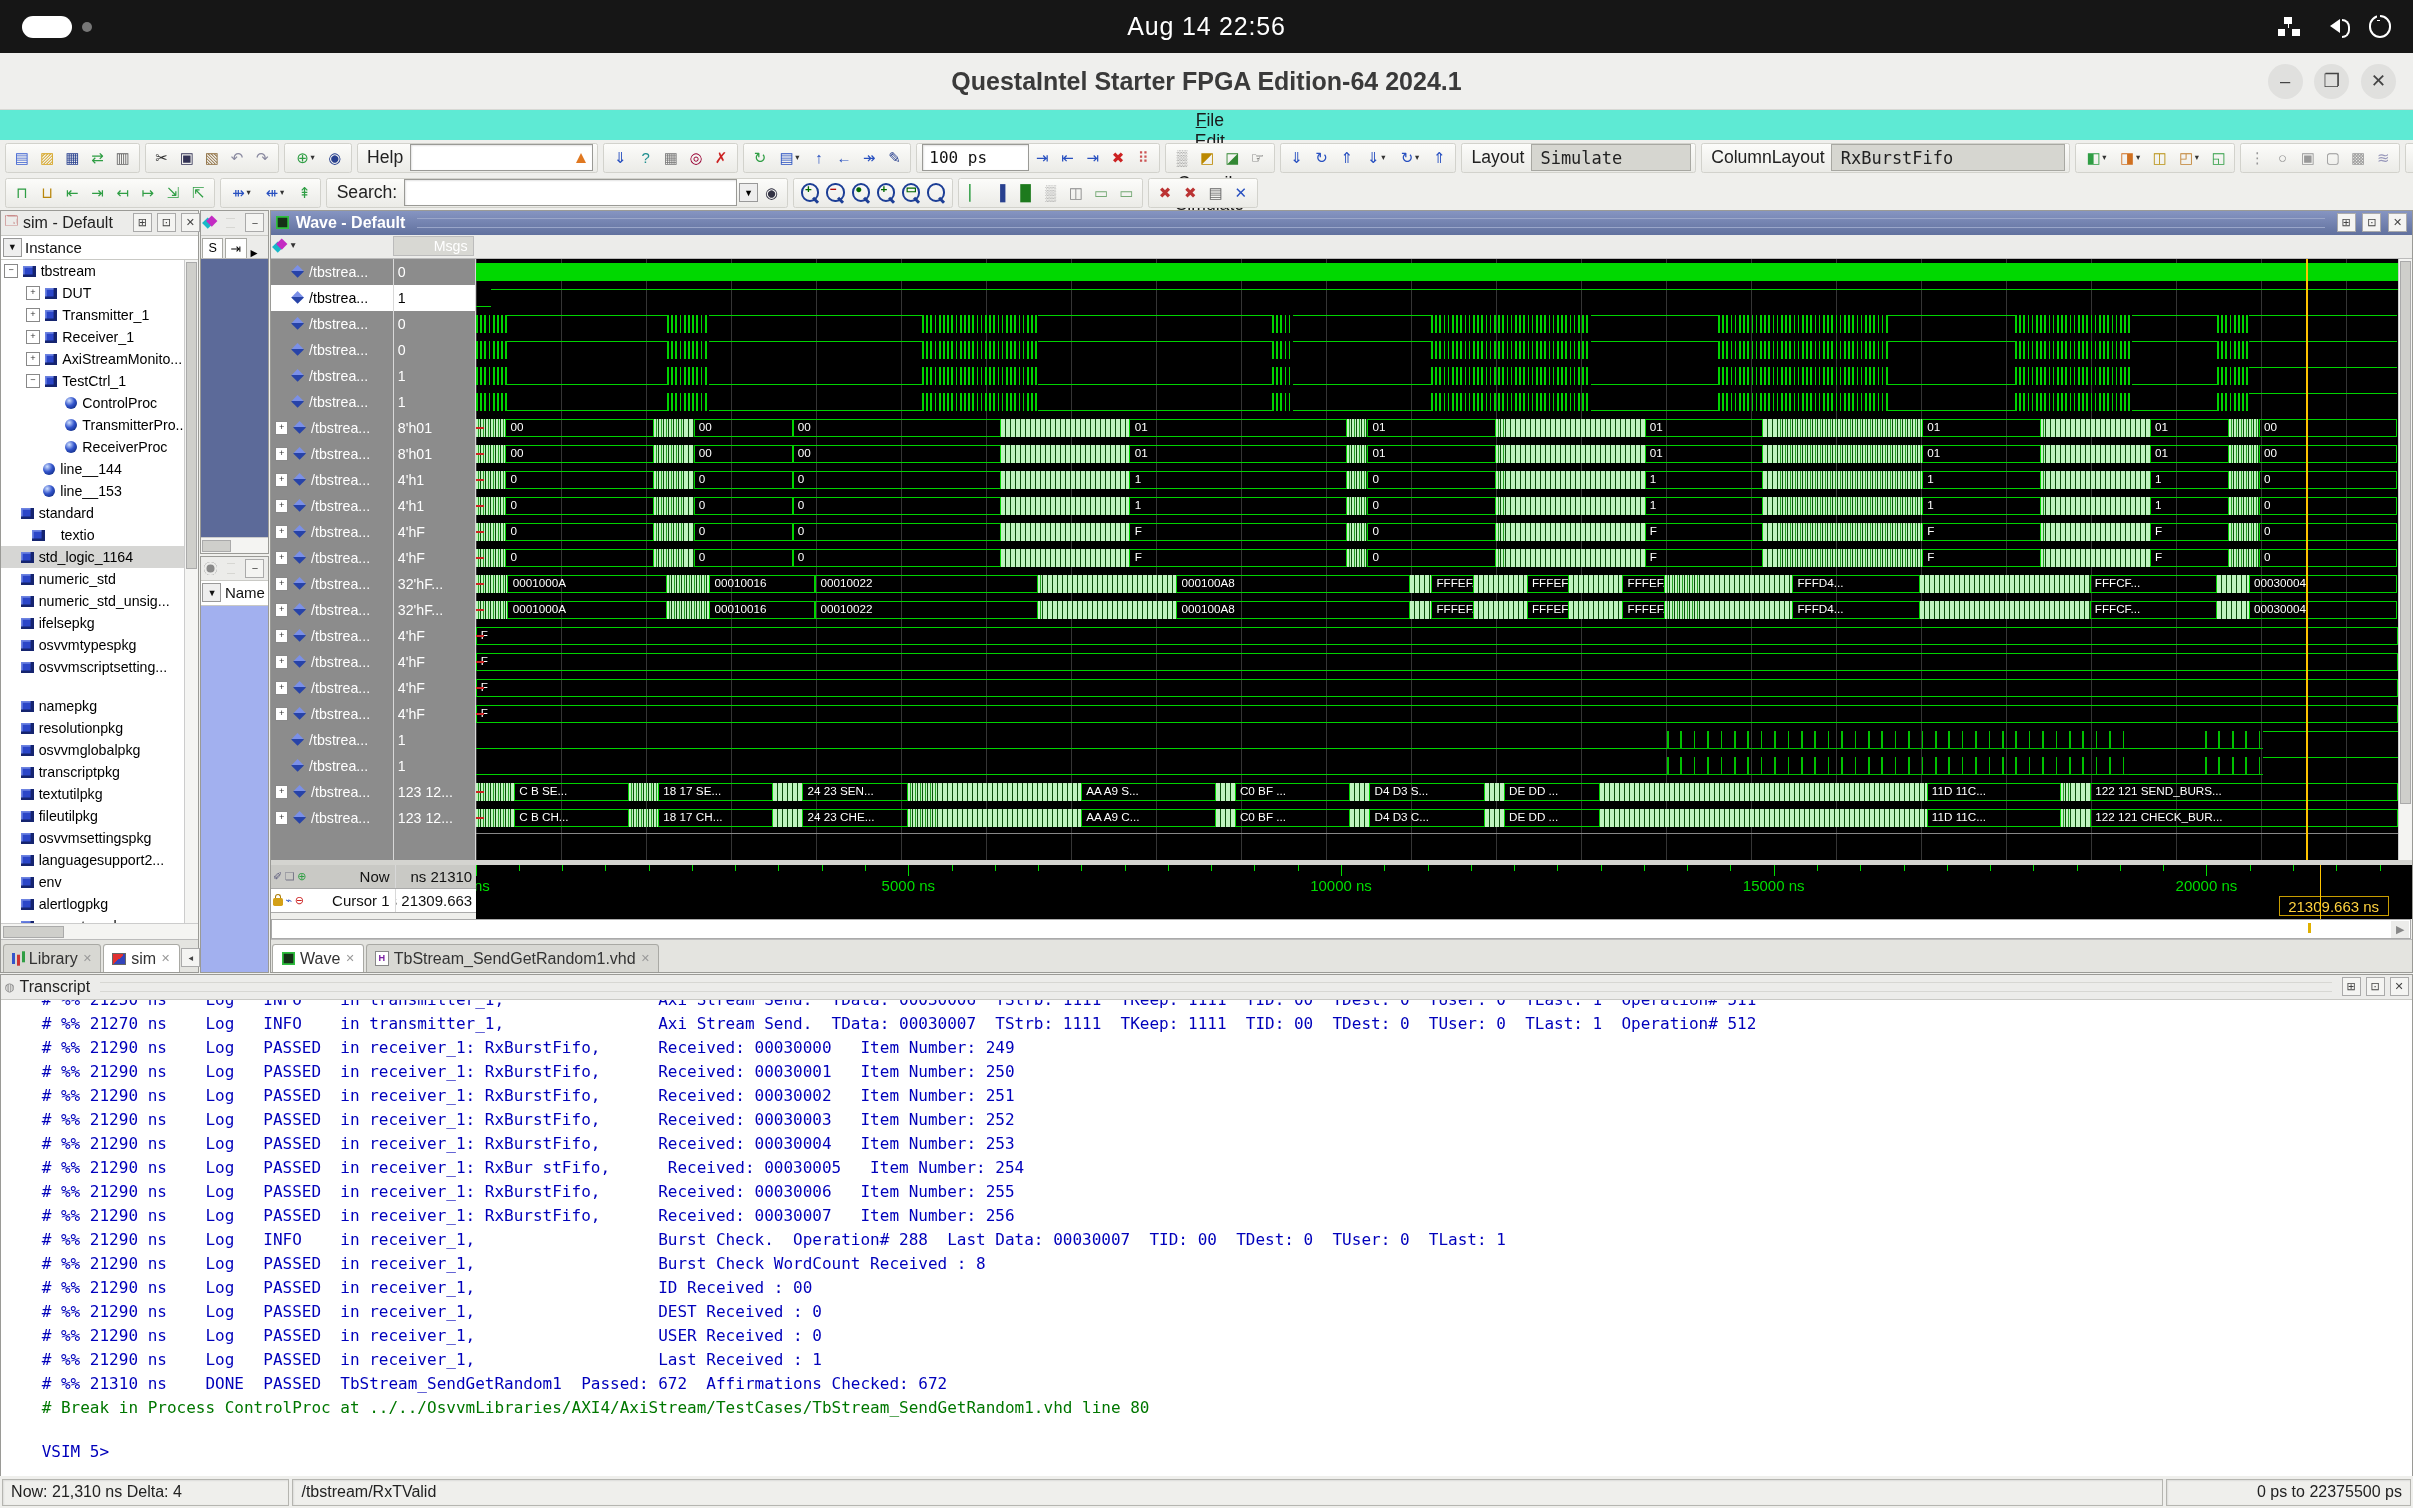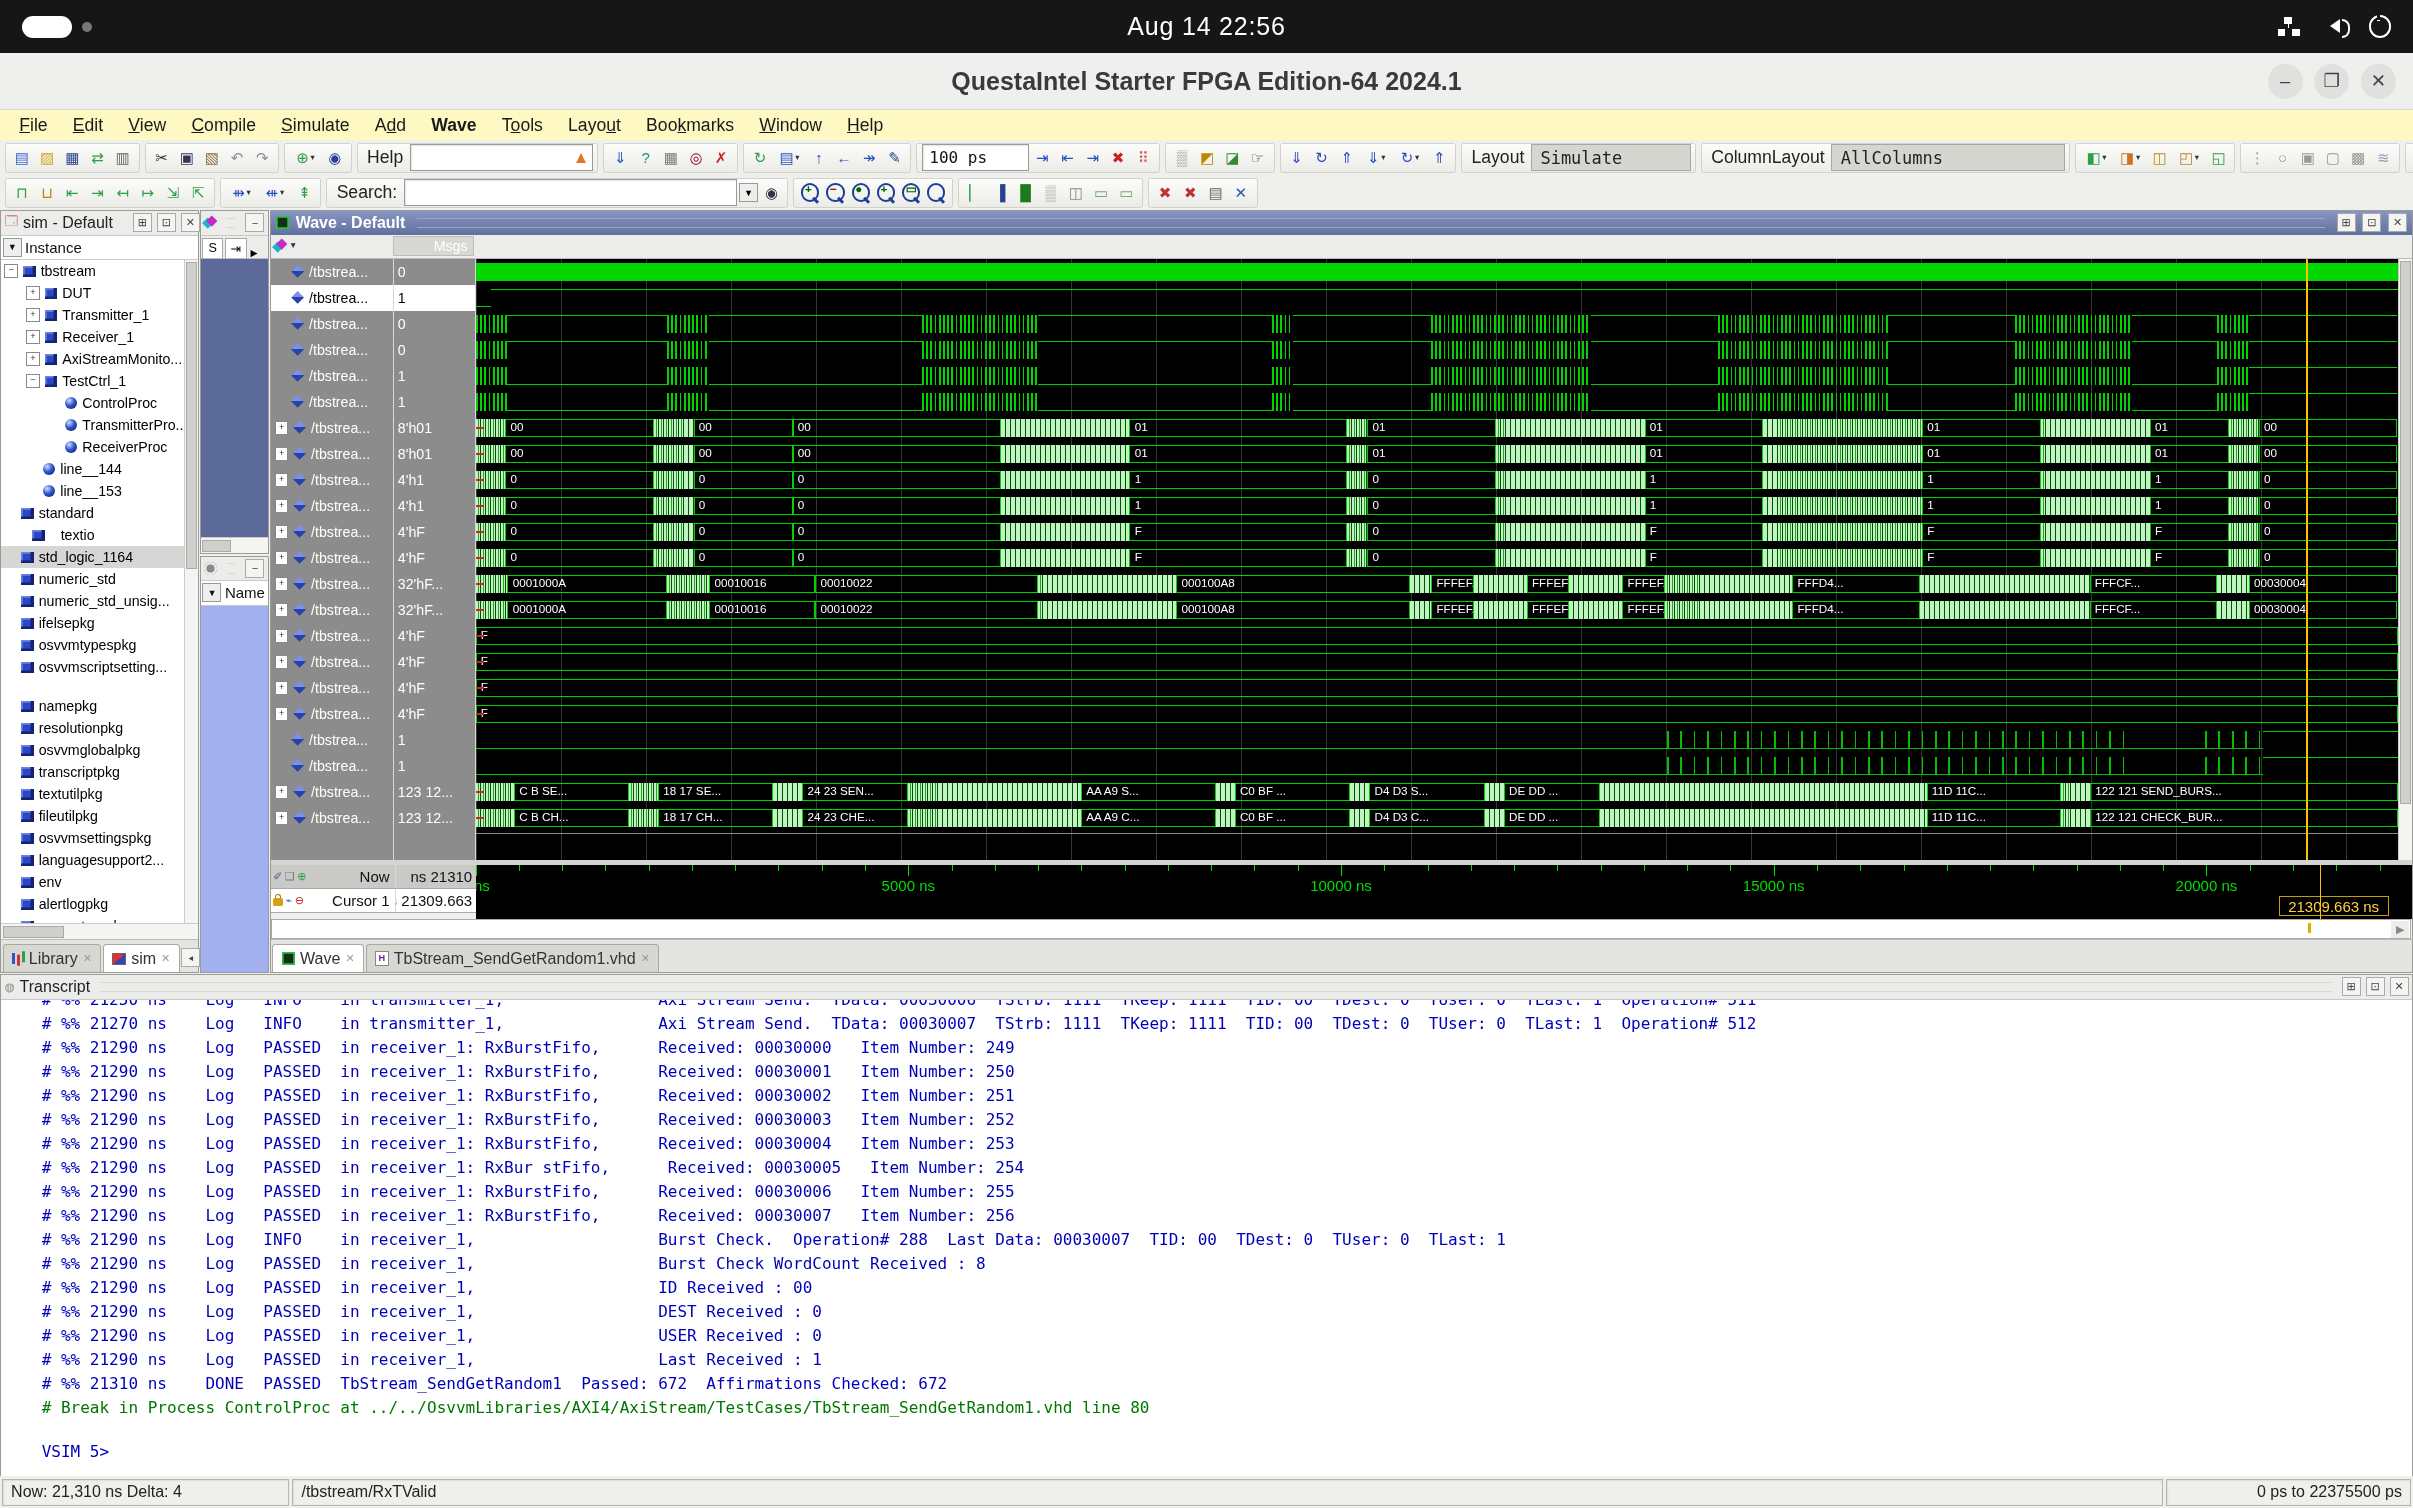--- a/index.html
+++ b/index.html
@@ -15,21 +15,21 @@
   .neticon i{position:absolute;left:10px;top:6.7px;width:1.7px;height:4.2px;background:#fff;}
   .spk{width:0;height:0;border:7.5px solid transparent;border-right:10px solid #fff;position:relative;margin-right:5px;}
   .spk:after{content:"";position:absolute;left:11.7px;top:-7.5px;width:6.7px;height:15px;border:2.5px solid #fff;border-left:none;border-radius:0 10px 10px 0;}
   .pwr{width:18.4px;height:18.4px;border:2.5px solid #fff;border-radius:50%;position:relative;}
   .pwr:after{content:"";position:absolute;left:6.7px;top:-5.9px;width:2.5px;height:8.4px;background:#161616;box-shadow:inset 0 0 0 3.4px #161616;}
   .pwr:before{content:"";position:absolute;left:6.7px;top:-4.2px;width:2.5px;height:7.5px;background:#fff;}
   .titlebar{height:56px;background:#efefed;display:flex;align-items:center;position:relative;border-bottom:0.8px solid #d8d8d4;}
   .wtitle{position:absolute;left:50%;transform:translateX(-50%);font-size:25px;font-weight:bold;color:#3a3a3a;}
   .wbtns{position:absolute;right:17px;display:flex;gap:11.7px;}
   .wbtn{width:35px;height:35px;border-radius:50%;background:#e0e0de;color:#444;display:flex;align-items:center;justify-content:center;font-size:18.4px;}
-  .menubar{height:30px;display:flex;align-items:center;padding-left:6.7px;background:#fef9c3;}
+  .menubar{height:30px;display:flex;align-items:center;padding-left:6.7px;background:#5eead4;flex-direction:column;}
   .menuitem{font-size:17.6px;color:#1a1a1a;padding:0 12.6px;}
   .menuitem.bold{font-weight:bold;}
   .menuitem u{text-decoration:underline;}
   .tbrow{display:flex;align-items:center;gap:5px;padding:2.5px 5px;background:#efefec;}
   .tbgroup{display:flex;align-items:center;gap:1.7px;border:0.8px solid #d2d2cc;background:linear-gradient(#fcfcfa,#ebebe7);padding:2.5px 4.2px;border-radius:2.5px;height:30px;box-sizing:border-box;}
   .ti{width:23.5px;height:23.5px;display:flex;align-items:center;justify-content:center;font-size:15px;line-height:1;}
   .ti.dd{width:32px;}
   .ti .ddarr{font-size:8.4px;color:#333;margin-left:1.7px;}
   .tlabel{font-size:17.6px;color:#222;padding:0 5px;}
   .tentry{background:#fff;border:0.8px solid #9a9a96;box-shadow:inset 0.8px 0.8px 1.7px #00000022;height:25px;display:flex;align-items:center;font-family:"DejaVu Sans Mono",monospace;font-size:16px;padding:0 6.7px;color:#111;}
@@ -234,21 +234,21 @@
       <span class="ti dd" style="color: rgb(40, 80, 192);">⇓<span class="ddarr">▾</span></span>
       <span class="ti dd" style="color: rgb(40, 80, 192);">↻<span class="ddarr">▾</span></span>
       <span class="ti" style="color: rgb(40, 80, 192);">⇑</span>
     </div>
     <div class="tbgroup">
       <span class="tlabel">Layout</span>
       <div class="tcombo" style="width: 141px;">Simulate</div>
     </div>
     <div class="tbgroup">
       <span class="tlabel">ColumnLayout</span>
-      <div class="tcombo" style="width: 215px;">AllColumns</div>
+      <div class="tcombo" style="width: 215px;">RxBurstFifo</div>
     </div>
     <div class="tbgroup">
       <span class="ti dd" style="color: rgb(47, 158, 68);">◧<span class="ddarr">▾</span></span>
       <span class="ti dd" style="color: rgb(208, 112, 32);">◨<span class="ddarr">▾</span></span>
       <span class="ti" style="color: rgb(184, 144, 16);">◫</span>
       <span class="ti dd" style="color: rgb(192, 128, 48);">◰<span class="ddarr">▾</span></span>
       <span class="ti" style="color: rgb(47, 158, 68);">◱</span>
     </div>
     <div class="tbgroup">
       <span class="ti" style="color: rgb(153, 153, 153);">⋮</span>

